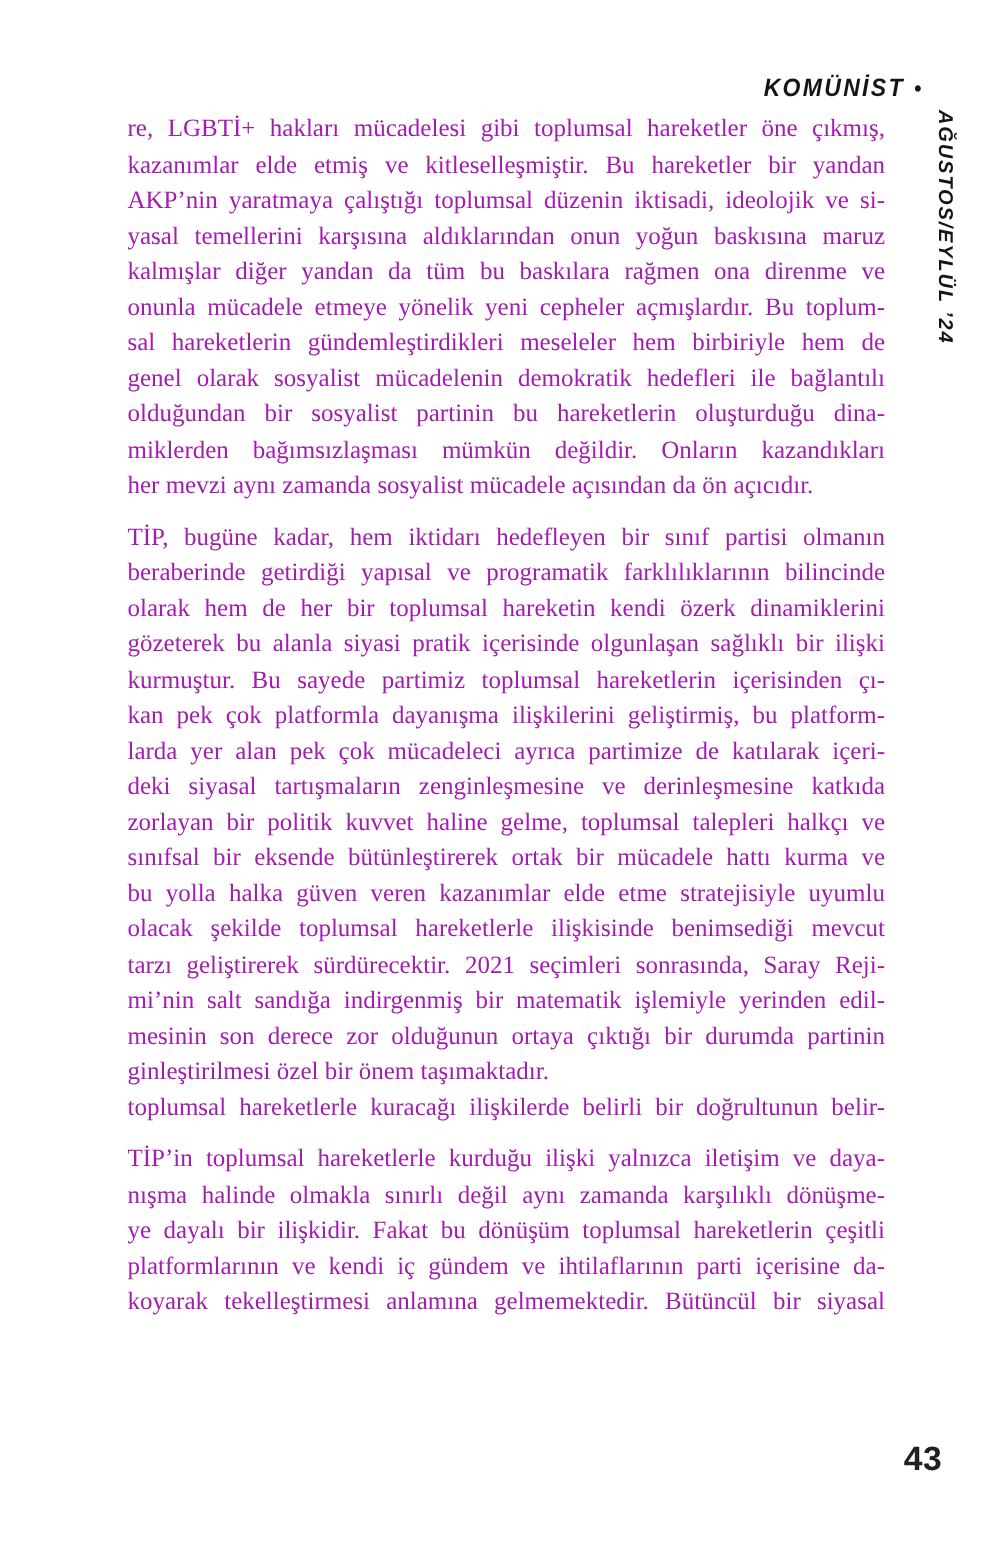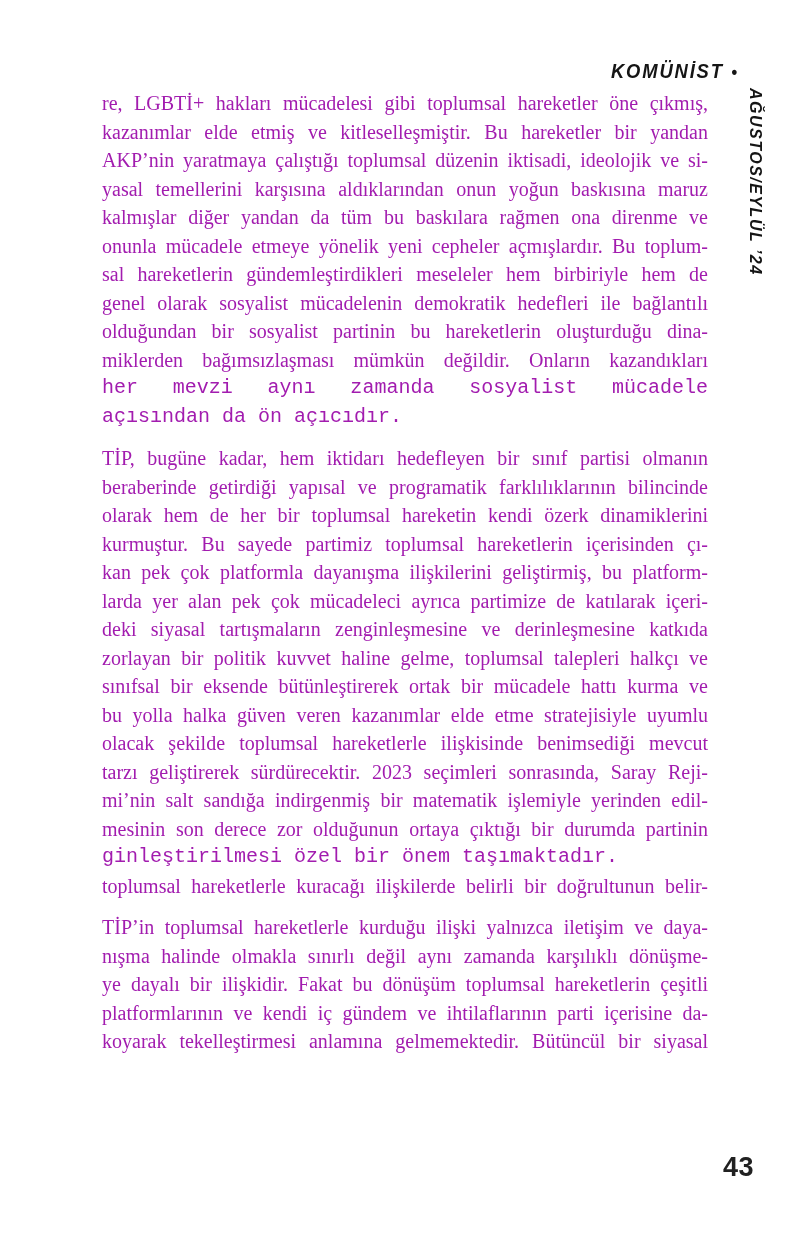--- a/index.html
+++ b/index.html
@@ -59,21 +59,20 @@
   }
   .paragraph {
     margin: 0 0 13px 0;
   }
   .tline {
     text-align: justify;
     text-align-last: justify;
   }
   .tline.last-left {
     text-align-last: left;
-    font-family: Liberation Mono, monospace;
   }
   .page-number {
     position: absolute;
     top: 1152px;
     right: 44px;
     font-family: "Liberation Sans", sans-serif;
     font-weight: bold;
     font-size: 27px;
     letter-spacing: 0.5px;
     color: #212121;
@@ -101,29 +100,30 @@
         <div class="tline">sal hareketlerin gündemleştirdikleri meseleler hem birbiriyle hem de</div>
         <div class="tline">genel olarak sosyalist mücadelenin demokratik hedefleri ile bağlantılı</div>
         <div class="tline">olduğundan bir sosyalist partinin bu hareketlerin oluşturduğu dina-</div>
         <div class="tline">miklerden bağımsızlaşması mümkün değildir. Onların kazandıkları</div>
         <div class="tline last-left">her mevzi aynı zamanda sosyalist mücadele açısından da ön açıcıdır.</div>
       </div>
     <div class="paragraph">
         <div class="tline">TİP, bugüne kadar, hem iktidarı hedefleyen bir sınıf partisi olmanın</div>
         <div class="tline">beraberinde getirdiği yapısal ve programatik farklılıklarının bilincinde</div>
         <div class="tline">olarak hem de her bir toplumsal hareketin kendi özerk dinamiklerini</div>
+        <div class="tline">gözeterek bu alanla siyasi pratik içerisinde olgunlaşan sağlıklı bir ilişki</div>
         <div class="tline">kurmuştur. Bu sayede partimiz toplumsal hareketlerin içerisinden çı-</div>
         <div class="tline">kan pek çok platformla dayanışma ilişkilerini geliştirmiş, bu platform-</div>
         <div class="tline">larda yer alan pek çok mücadeleci ayrıca partimize de katılarak içeri-</div>
         <div class="tline">deki siyasal tartışmaların zenginleşmesine ve derinleşmesine katkıda</div>
         <div class="tline">zorlayan bir politik kuvvet haline gelme, toplumsal talepleri halkçı ve</div>
         <div class="tline">sınıfsal bir eksende bütünleştirerek ortak bir mücadele hattı kurma ve</div>
         <div class="tline">bu yolla halka güven veren kazanımlar elde etme stratejisiyle uyumlu</div>
         <div class="tline">olacak şekilde toplumsal hareketlerle ilişkisinde benimsediği mevcut</div>
-        <div class="tline">tarzı geliştirerek sürdürecektir. 2023 seçimleri sonrasında, Saray Reji-</div>
+        <div class="tline">tarzı geliştirerek sürdürecektir. 2021 seçimleri sonrasında, Saray Reji-</div>
         <div class="tline">mi’nin salt sandığa indirgenmiş bir matematik işlemiyle yerinden edil-</div>
         <div class="tline">mesinin son derece zor olduğunun ortaya çıktığı bir durumda partinin</div>
         <div class="tline last-left">ginleştirilmesi özel bir önem taşımaktadır.</div>
         <div class="tline">toplumsal hareketlerle kuracağı ilişkilerde belirli bir doğrultunun belir-</div>
       </div>
     <div class="paragraph">
         <div class="tline">TİP’in toplumsal hareketlerle kurduğu ilişki yalnızca iletişim ve daya-</div>
         <div class="tline">nışma halinde olmakla sınırlı değil aynı zamanda karşılıklı dönüşme-</div>
         <div class="tline">ye dayalı bir ilişkidir. Fakat bu dönüşüm toplumsal hareketlerin çeşitli</div>
         <div class="tline">platformlarının ve kendi iç gündem ve ihtilaflarının parti içerisine da-</div>

